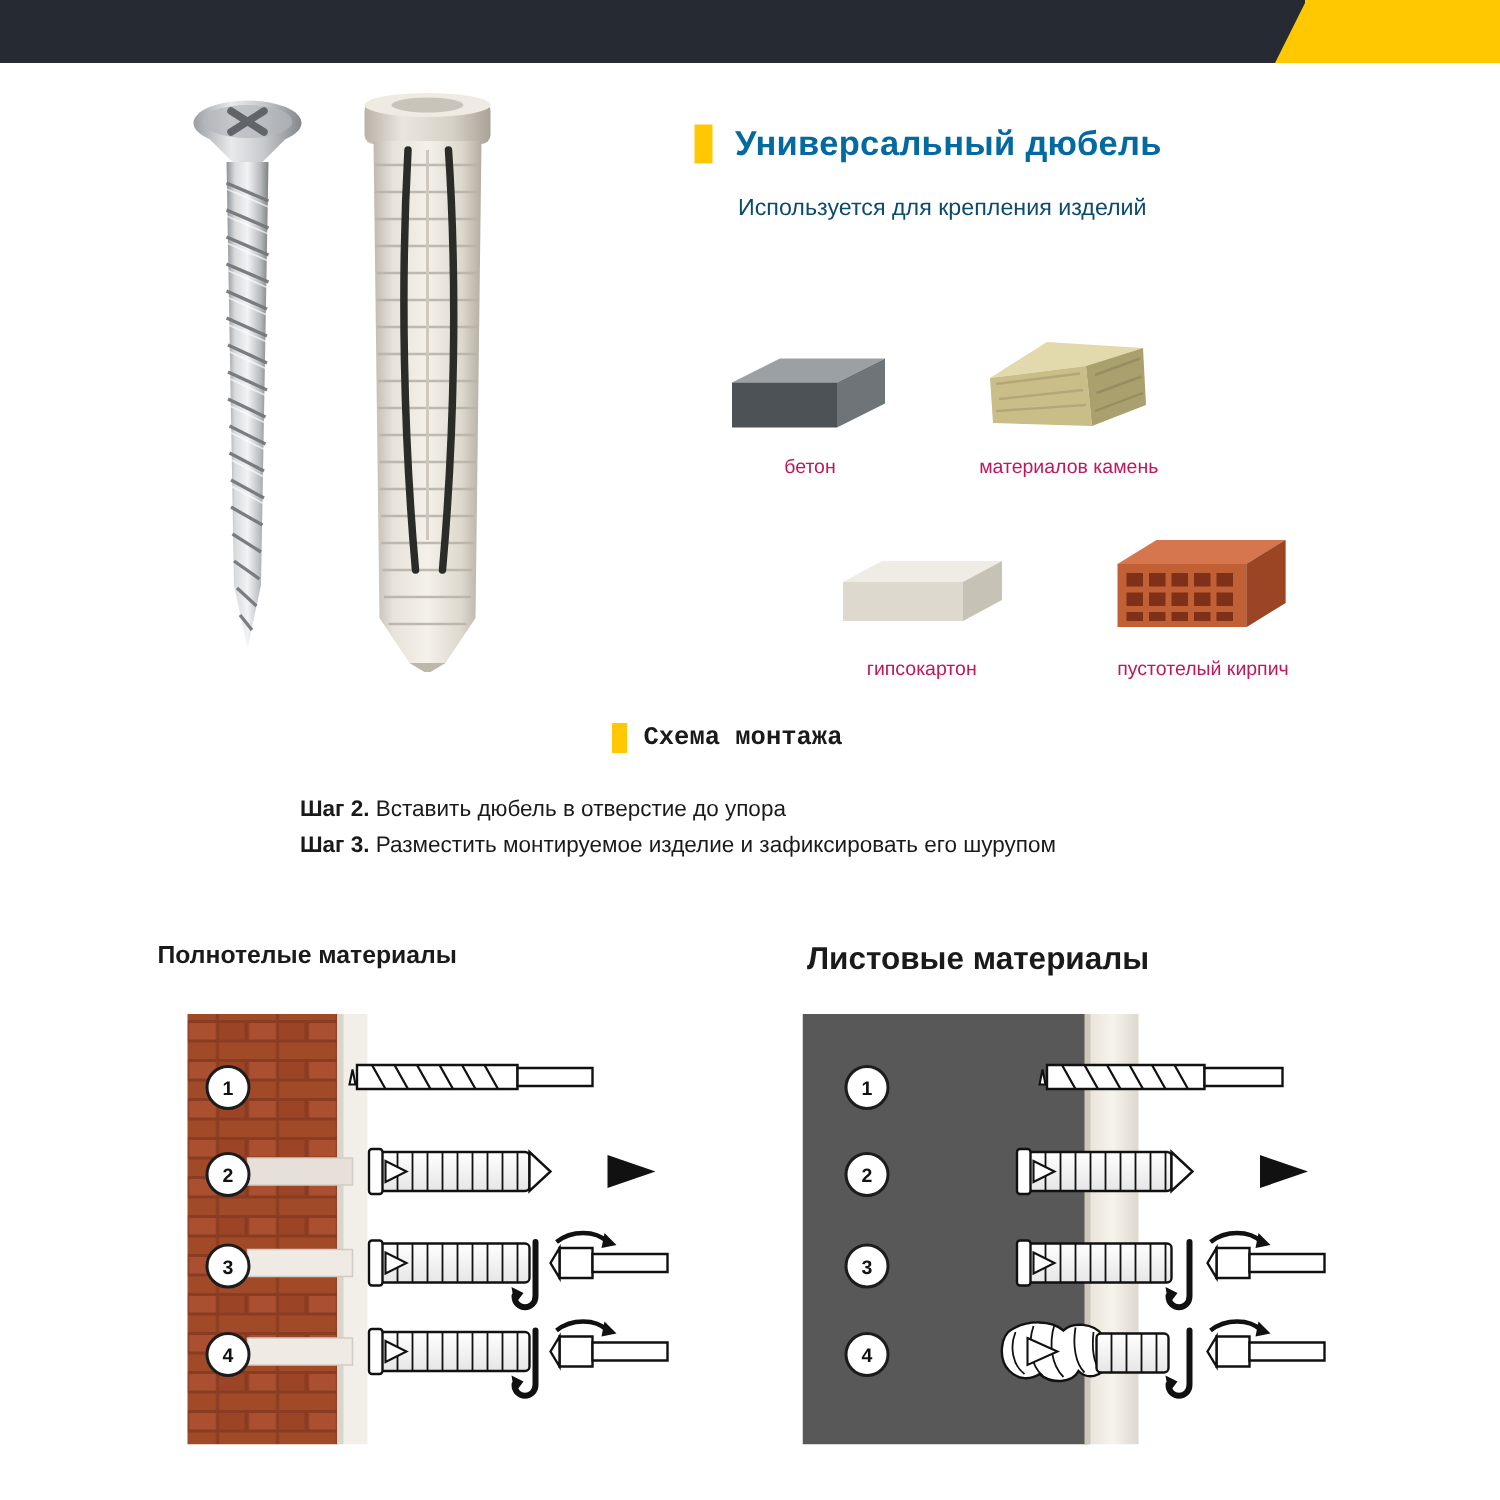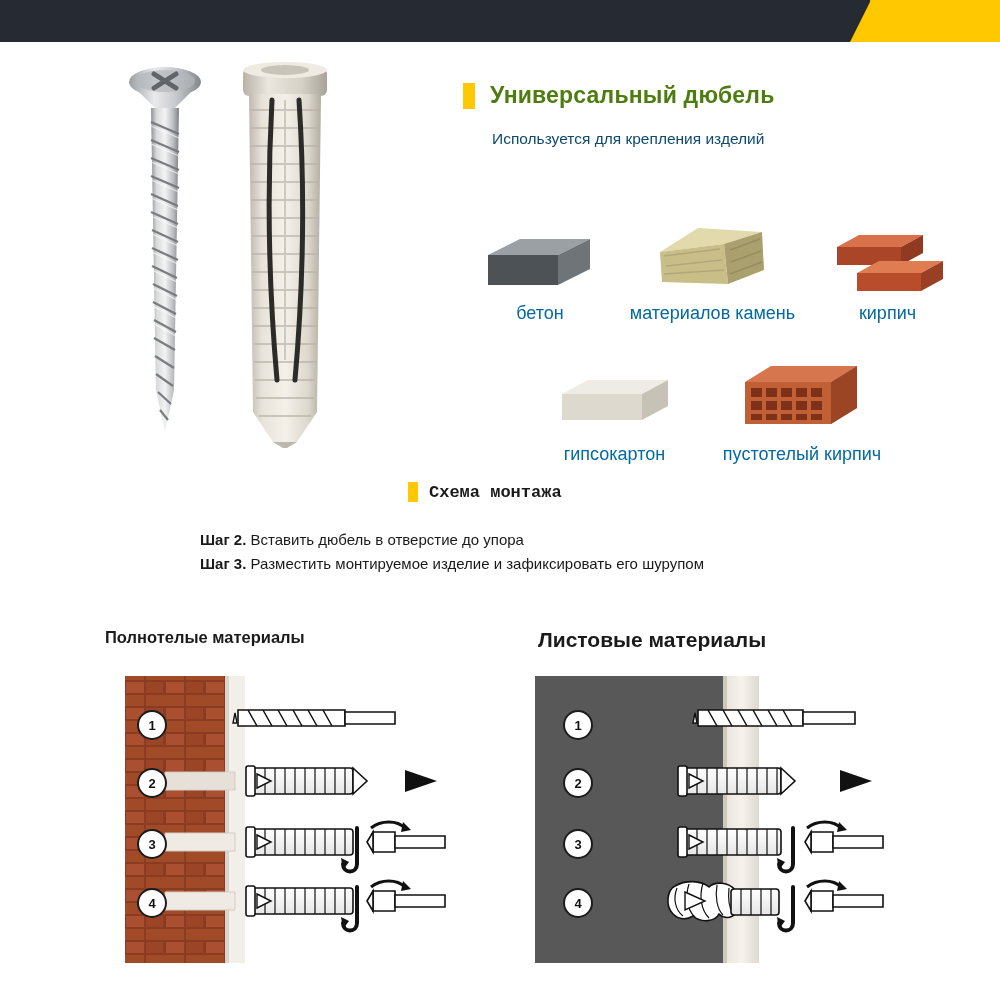--- a/index.html
+++ b/index.html
@@ -76,21 +76,21 @@
   }
   .headline-mark {
     width: 12px; height: 26px;
     background: #ffc800;
     margin-right: 15px;
   }
   .headline {
     font-size: 23px;
     font-weight: bold;
     letter-spacing: .2px;
-    color: #4d7c0f;
+    color: #0369a1;
   }
   .subhead {
     position: absolute;
     left: 492px; top: 128px;
     width: 470px;
     font-size: 15.5px;
     line-height: 22px;
     color: #0c4a6e;
   }
 
@@ -103,22 +103,22 @@
   .mat-row {
     display: flex;
     align-items: flex-end;
     justify-content: flex-start;
   }
   .mat {
     text-align: center;
     position: relative;
   }
   .mat-label {
-    font-size: 18px;
-    color: #0369a1;
+    font-size: 13px;
+    color: #be185d;
     margin-top: 6px;
     white-space: nowrap;
   }
   .mat-art {
     height: 92px;
     display: flex;
     align-items: flex-end;
     justify-content: center;
   }
 
@@ -334,37 +334,20 @@
           <polygon points="10,30 74,22 112,10 48,6" fill="#e2d9ac"></polygon>
           <polygon points="10,30 74,22 78,62 12,60" fill="#c9be88"></polygon>
           <polygon points="74,22 112,10 114,48 78,62" fill="#aaa06e"></polygon>
           <path d="M14 34 L70 27 M16 44 L72 38 M14 52 L74 48" stroke="#b3a779" stroke-width="1.6" fill="none"></path>
           <path d="M80 28 L110 17 M81 40 L111 29 M80 52 L112 40" stroke="#968d60" stroke-width="1.6" fill="none"></path>
         </svg>
       </div>
       <div class="mat-label">материалов камень</div>
     </div>
 
-    <div class="mat" style="width:175px">
-      <div class="mat-art">
-        <svg width="130" height="80" viewBox="0 0 130 80">
-          <g>
-            <polygon points="14,30 78,30 100,18 36,18" fill="#d9714a"></polygon>
-            <polygon points="14,30 78,30 78,48 14,48" fill="#ab4527"></polygon>
-            <polygon points="78,30 100,18 100,36 78,48" fill="#8f3a21"></polygon>
-          </g>
-          <g transform="translate(20,26)">
-            <polygon points="14,30 78,30 100,18 36,18" fill="#e07c52"></polygon>
-            <polygon points="14,30 78,30 78,48 14,48" fill="#b94c2b"></polygon>
-            <polygon points="78,30 100,18 100,36 78,48" fill="#983f24"></polygon>
-          </g>
-        </svg>
-      </div>
-      <div class="mat-label">кирпич</div>
-    </div>
   </div>
 
   <div class="mat-row" style="margin-top:22px; padding-left:72px;">
     <div class="mat" style="width:175px">
       <div class="mat-art">
         <svg width="130" height="80" viewBox="0 0 130 80">
           <polygon points="12,36 92,36 118,22 38,22" fill="#efece5"></polygon>
           <polygon points="12,36 92,36 92,62 12,62" fill="#ded9cf"></polygon>
           <polygon points="92,36 118,22 118,48 92,62" fill="#c7c2b6"></polygon>
         </svg>

